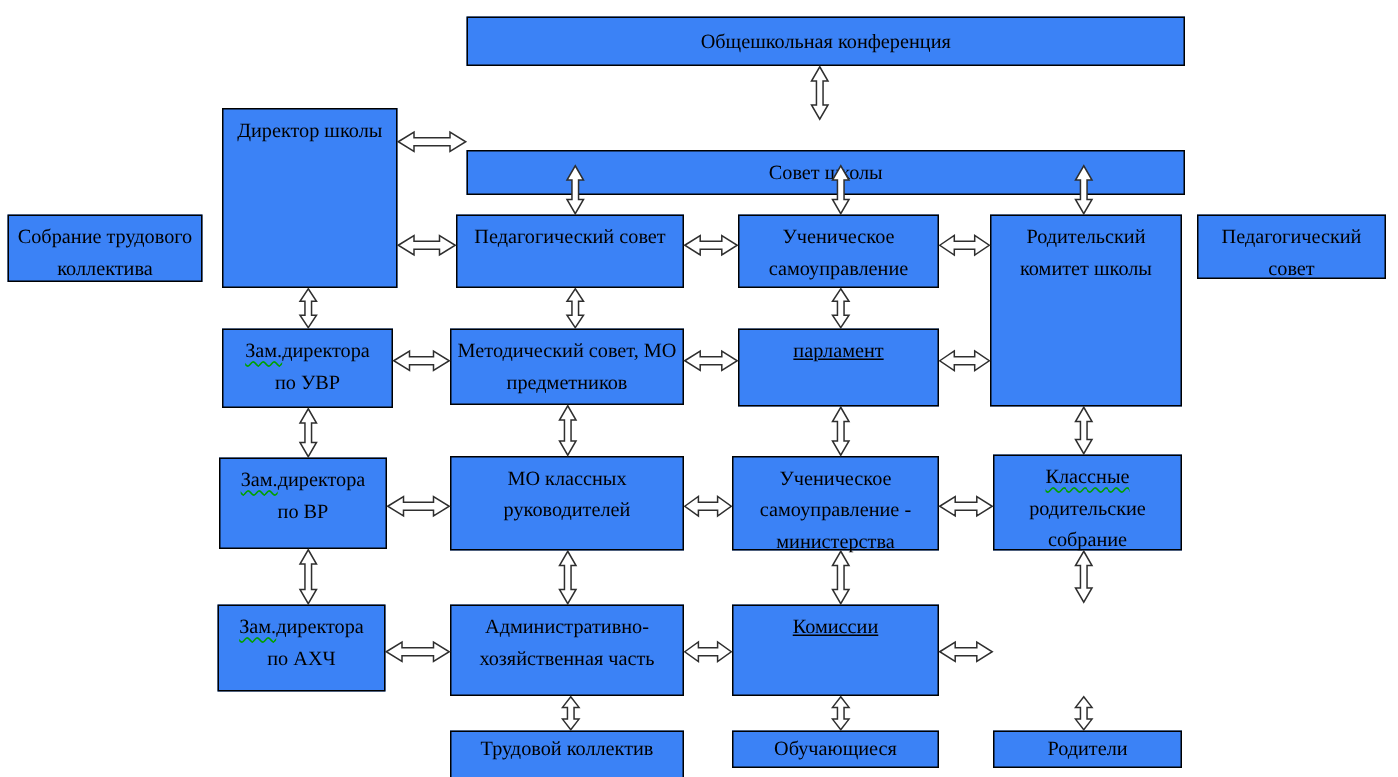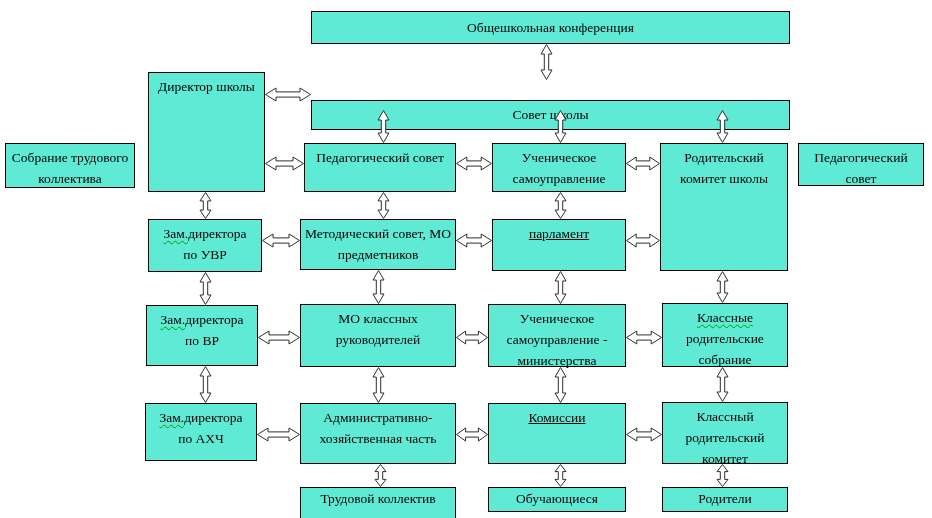--- a/index.html
+++ b/index.html
@@ -8,21 +8,21 @@
     width:932px;height:518px;
     background:#ffffff;
     font-family:"Liberation Serif","DejaVu Serif",serif;
     color:#000000;
     overflow:hidden;
   }
   .box{
     position:absolute;
     box-sizing:border-box;
     border:1px solid #000000;
-    background:#5eead4;
+    background:#3b82f6;
     text-align:center;
     font-size:13.5px;
     line-height:1.55;
     padding:4px 4px 0 4px;
   }
   .pt1{padding-top:1px;}
   .pt6{padding-top:6px;}
   .sq{
     text-decoration:underline;
     text-decoration-style:wavy;
@@ -79,21 +79,20 @@
 
   <div class="box" style="left:145px;top:403px;width:112px;height:58px;">
     <span class="sq">Зам.</span><span>директора</span>
     <div>по АХЧ</div>
   </div>
 
   <div class="box" style="left:300px;top:403px;width:156px;height:61px;">Административно-хозяйственная часть</div>
 
   <div class="box" style="left:488px;top:403px;width:138px;height:61px;text-decoration:underline;">Комиссии</div>
 
-  <div class="box" style="left:662px;top:402px;width:126px;height:62px;">Классный родительский комитет</div>
 
   <div class="box pt1" style="left:300px;top:487px;width:156px;height:37px;">Трудовой коллектив</div>
 
   <div class="box pt1" style="left:488px;top:487px;width:138px;height:25px;">Обучающиеся</div>
 
   <div class="box pt1" style="left:662px;top:487px;width:126px;height:25px;font-family:Liberation Serif, serif;">Родители</div>
 
 <svg class="arrow" width="46" height="15" viewBox="0 0 46 15" style="left: 265px; top: 86.5px;">
       <polygon points="0.5,7.5 11.0,1.0 11.0,4.9 35.0,4.9 35.0,1.0 45.5,7.5 35.0,14.0 35.0,10.1 11.0,10.1 11.0,14.0"></polygon>
     </svg>

